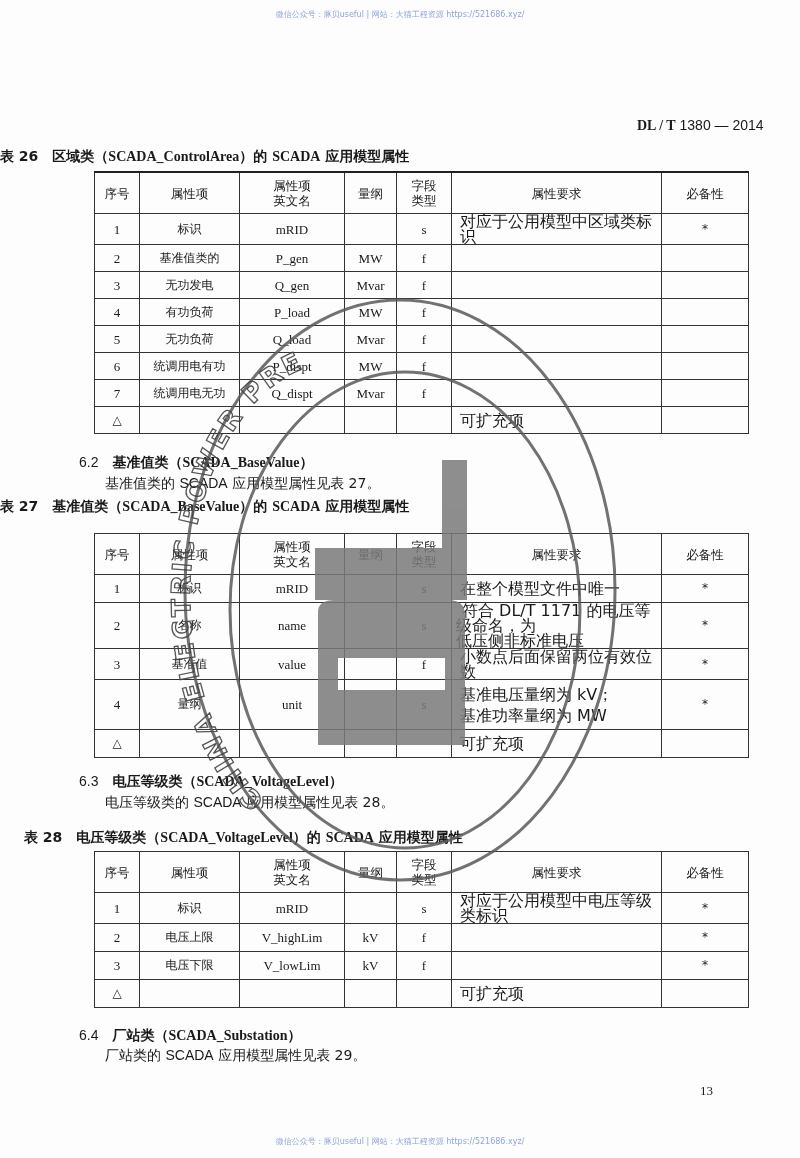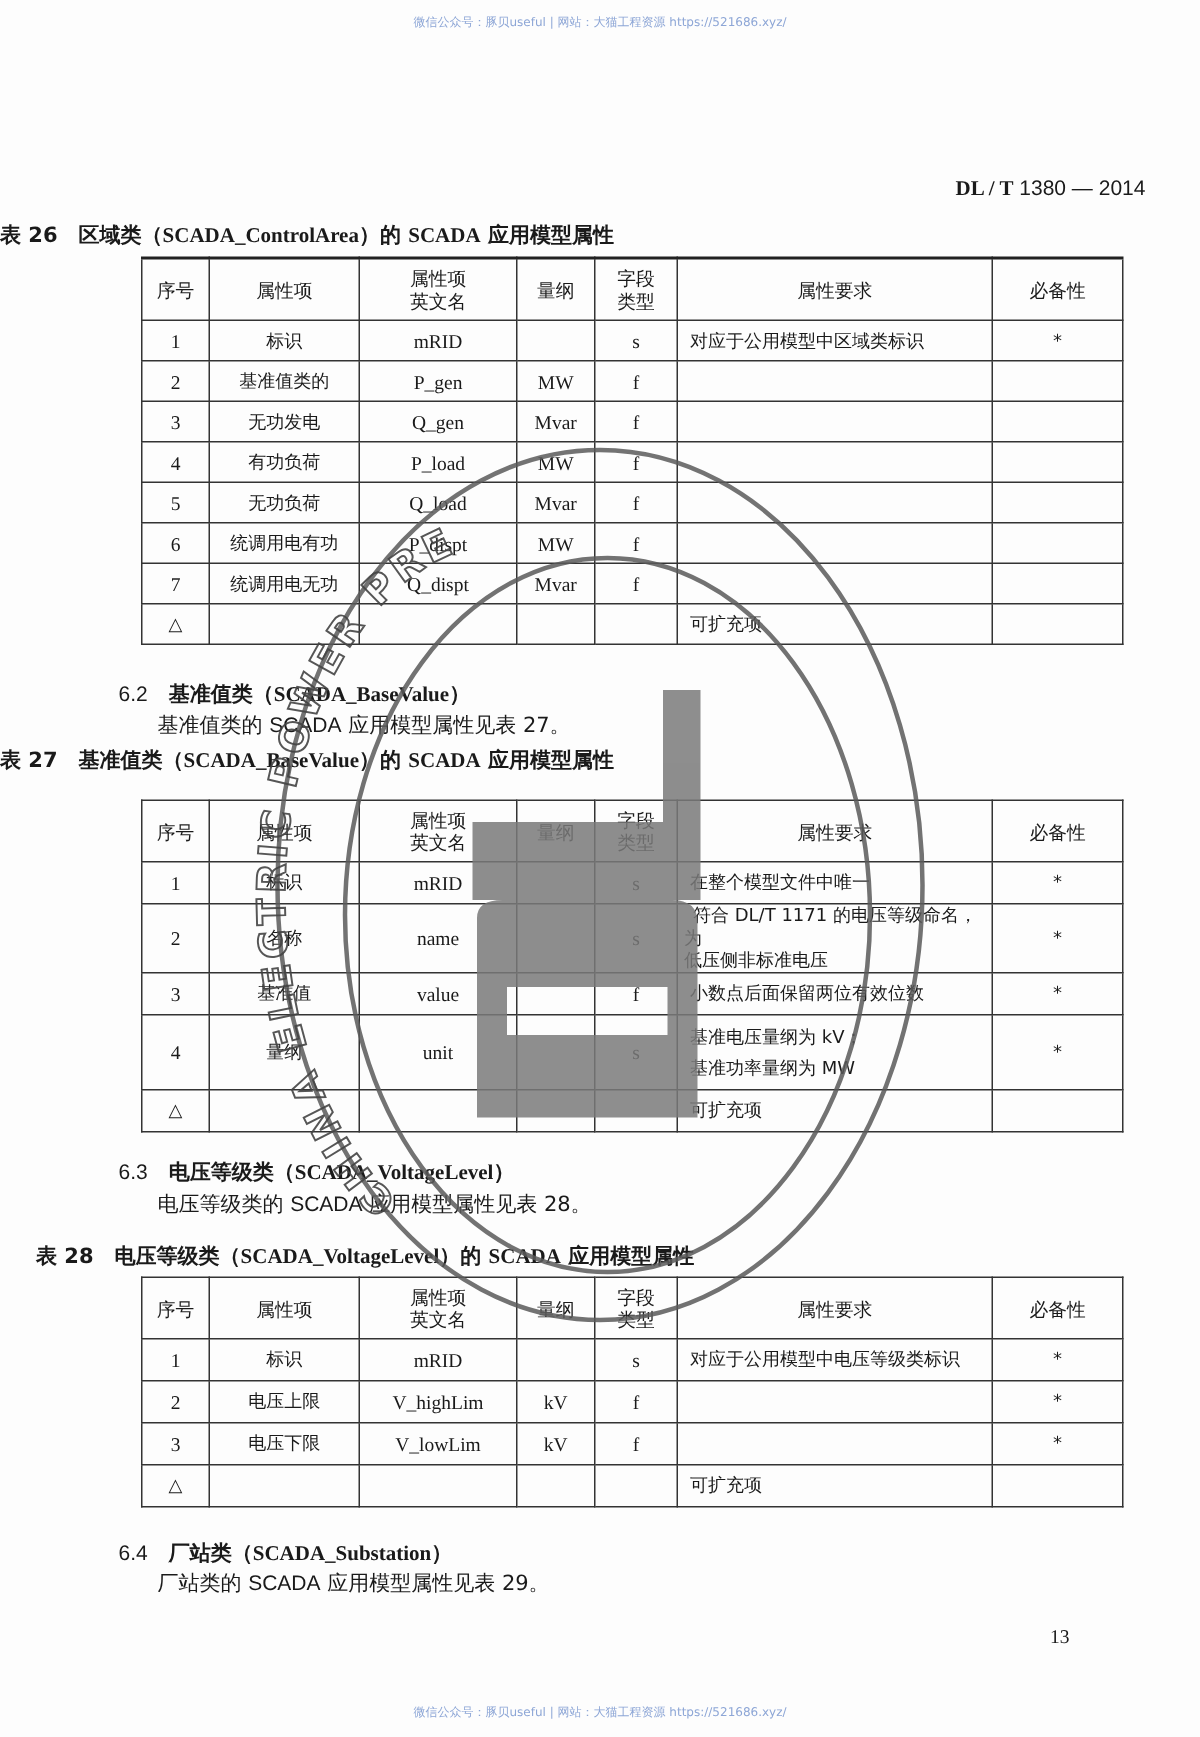--- a/index.html
+++ b/index.html
@@ -34,21 +34,21 @@
       font-family: "DejaVu Sans", sans-serif;
       margin-left: 22px;
     }
     table.spec th, table.spec td {
       border: 1px solid #333;
       text-align: center; vertical-align: middle;
       padding: 0 4px; font-weight: normal; line-height: 15px;
     }
     table.spec th { height: 40px; font-size: 12.5px; }
     table.spec td.en, table.spec td.num { font-family: "Liberation Serif", serif; font-size: 13px; }
-    table.spec td.req { text-align: left; padding-left: 8px; font-size: 12px; }
+    table.spec td.req { text-align: left; padding-left: 8px; font-size: 16px; }
     table.spec .outer-top { border-top: 2px solid #222; }
     .t26 td { height: 26px; }
     .t27 td { height: 27px; }
     .t28 td { height: 27px; }
     .section-heading {
       position: absolute; left: 79px; font-size: 14px;
       font-family: "DejaVu Sans", sans-serif;
     }
     .section-heading .num { font-family: "Liberation Sans", sans-serif; margin-right: 14px; }
     .section-heading .en { font-family: "Liberation Serif", serif; font-weight: bold; }

